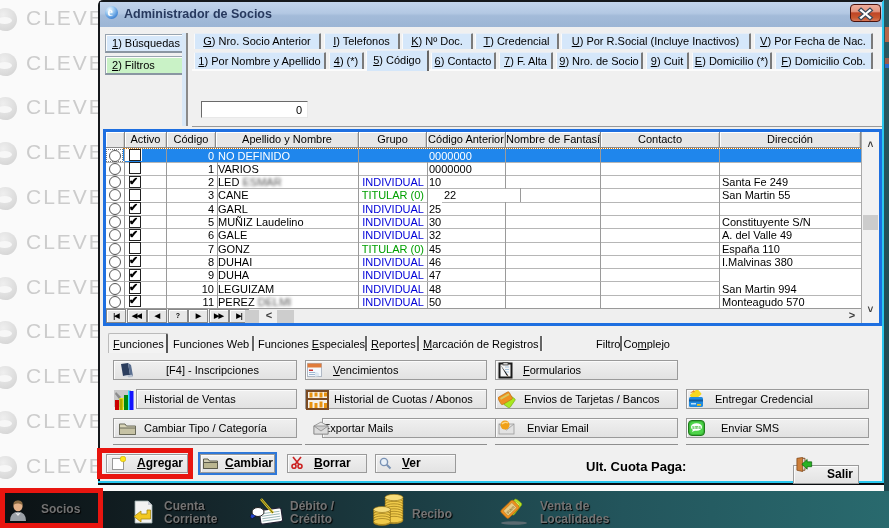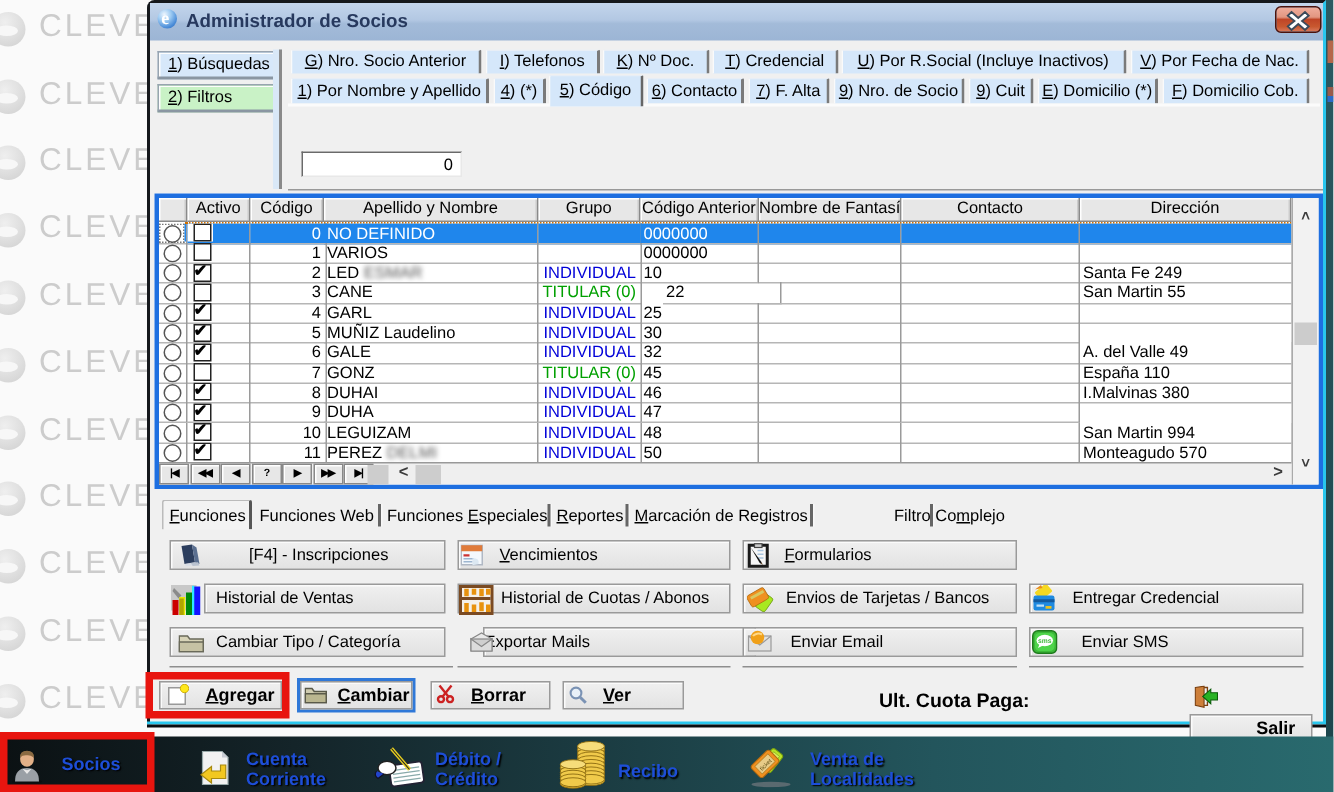--- a/index.html
+++ b/index.html
@@ -38,21 +38,21 @@
   
   .ftab{position:absolute;height:18px;font-size:11px;line-height:18px;color:#000;white-space:nowrap;}
   .fsep{position:absolute;width:1.5px;height:15px;background:#666;box-shadow:1px 0 0 #f8f8f8;}
   
   .fbtn{position:absolute;height:20px;background:linear-gradient(#f0f0f0,#e2e2e2);
      border:1px solid #9a9a9a;box-shadow:inset 1px 1px 0 #fbfbfb;box-sizing:border-box;
      font-size:11px;color:#000;line-height:18px;white-space:nowrap;}
   .bbtn{position:absolute;height:19px;background:linear-gradient(#f0f0f0,#e3e3e3);
      border:1px solid #9a9a9a;box-shadow:inset 1px 1px 0 #fbfbfb;box-sizing:border-box;
      font-size:12px;font-weight:bold;color:#000;line-height:17px;white-space:nowrap;}
-  .tbtext{position:absolute;color:#1d4ed8;font-weight:bold;font-size:12px;line-height:13px;
+  .tbtext{position:absolute;color:#737373;font-weight:bold;font-size:12px;line-height:13px;
      text-shadow:1px 1px 1px #000;}
   .redbox{position:absolute;border:4px solid #e8150f;box-sizing:border-box;}
   u{text-decoration:underline;}
 </style>
 </head>
 <body>
 <div id="wmrows">
     <div class="wm" style="top:7.8px">
       <div class="wmglobe"></div>
       <div class="wmtxt">CLEVE</div>
@@ -260,20 +260,21 @@
         <span class="chk">
           <span class="tick">✔</span>
         </span>
       </div>
       <div class="gc num" style="left:61px;width:47px;">5</div>
       <div class="gc" style="left:110px;width:140px;padding-left:2px;">MUÑIZ Laudelino</div>
       <div class="gc num" style="left:253px;width:65px;color:#0000d8;">INDIVIDUAL</div>
       <div class="gc" style="left:321px;width:76px;padding-left:2px;">30</div>
       <div class="gc" style="left:400px;width:94px;"></div>
       <div class="gc" style="left:495px;width:118px;"></div>
+      <div class="gc" style="left:614px;width:139px;padding-left:2px;">Constituyente S/N</div>
     </div>
     <div class="grow" style="left:0;top:96.30000000000001px;width:755px;height:13.3px;">
       <div class="gc" style="left:0;width:18px;">
         <span class="radio"></span>
       </div>
       <div class="gc" style="left:19px;width:41px;">
         <span class="chk">
           <span class="tick">✔</span>
         </span>
       </div>
@@ -503,21 +504,21 @@
     <div style="position:absolute;left:686px;top:443.5px;width:183px;height:1.2px;background:#8e8e8e;"></div>
   </div>
 
 <div id="actions">
     <div class="bbtn" style="left:106px;top:454px;width:82px;padding-left:30px;"><u>A</u>gregar</div>
     <div style="position:absolute;left:198px;top:452px;width:79px;height:23px;border:2px solid #2f78d8;box-sizing:border-box;"></div>
     <div class="bbtn" style="left:200px;top:454px;width:75px;padding-left:24px;"><u>C</u>ambiar</div>
     <div class="bbtn" style="left:287px;top:454px;width:80px;padding-left:26px;"><u>B</u>orrar</div>
     <div class="bbtn" style="left:375px;top:454px;width:81px;padding-left:26px;"><u>V</u>er</div>
     <div style="position:absolute;left:586px;top:459px;font-size:13px;font-weight:bold;color:#000;">Ult. Cuota Paga:</div>
-    <div class="bbtn" style="left:793px;top:476px;width:82px;padding-left:33px;text-align:center;">Salir</div>
+    <div class="bbtn" style="left:793px;top:465px;width:66px;padding-left:33px;">Salir</div>
     <svg class="abs" style="left:112px;top:456px" width="14" height="14">
       <rect x="0.5" y="2.5" width="11" height="11" fill="#fff" stroke="#999"></rect>
       <circle cx="11" cy="3" r="2.8" fill="#ffe81a" stroke="#c8a800" stroke-width="0.6"></circle>
     </svg>
     <svg class="abs" style="left:203px;top:457px" width="15" height="12">
       <path d="M0.5 2 L5 2 L6.5 4 L14.5 4 L14.5 11.5 L0.5 11.5 Z" fill="#d0ccb0" stroke="#5a5a4a"></path>
       <path d="M0.5 5.5 L14.5 5.5 L14.5 11.5 L0.5 11.5 Z" fill="#bab690" stroke="#5a5a4a"></path>
     </svg>
     <svg class="abs" style="left:290px;top:456px" width="14" height="13">
       <g stroke="#cc2222" stroke-width="1.6" fill="none">

